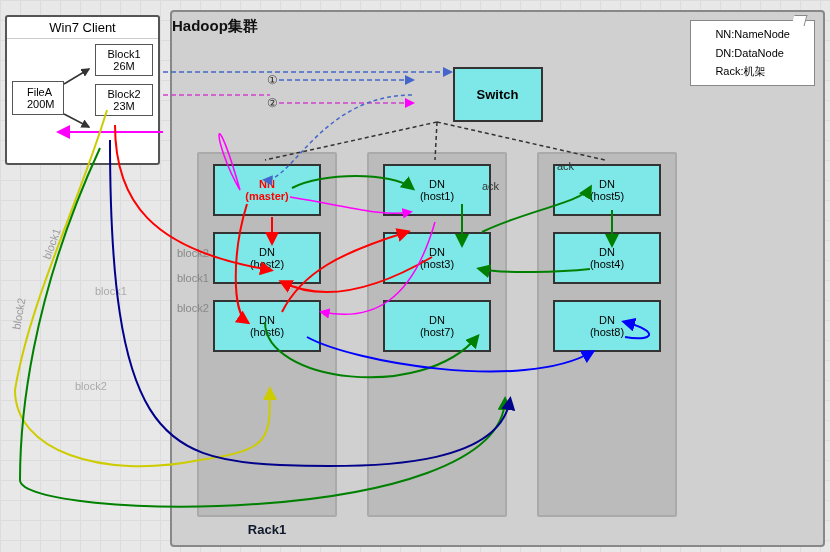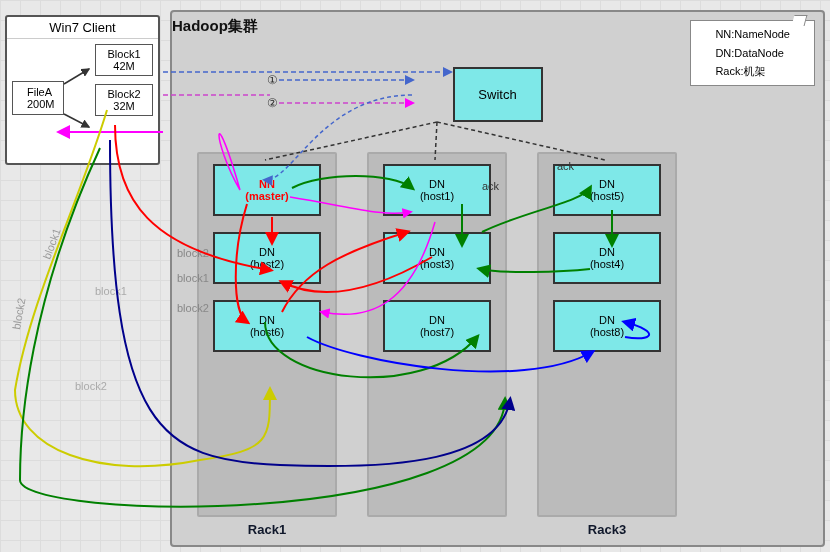--- a/index.html
+++ b/index.html
@@ -145,21 +145,21 @@
       left: 50%;
       transform: translateX(-50%);
       width: 90px;
       height: 55px;
       border: 2px solid #333;
       background: #7ee8e8;
       display: flex;
       align-items: center;
       justify-content: center;
       font-size: 13px;
-      font-weight: normal;
+      font-weight: bold;
     }
 
     
     .rack {
       position: absolute;
       bottom: 28px;
       width: 140px;
       top: 140px;
       border: 2px solid #aaa;
       background: #bbb;
@@ -232,25 +232,25 @@
       <line x1="57" y1="75" x2="82" y2="88" stroke="#333" stroke-width="1.5" marker-end="url(#arr-black)"></line>
     </svg>
 
     <div class="filea-box">
       <div>FileA</div>
       <div>200M</div>
     </div>
     <div class="blocks-container">
       <div class="block-box">
         <div>Block1</div>
-        <div>42M</div>
+        <div>26M</div>
       </div>
       <div class="block-box">
         <div>Block2</div>
-        <div>32M</div>
+        <div>23M</div>
       </div>
     </div>
   </div>
 </div>
 
 <div class="hadoop-cluster">
   <div class="hadoop-title">Hadoop集群</div>
 
   <div class="legend">
     <div>NN:NameNode</div>
@@ -315,21 +315,20 @@
           <div>DN</div>
           <div>(host4)</div>
         </div>
     </div>
     <div class="node-box node-bot">
       <div>
           <div>DN</div>
           <div>(host8)</div>
         </div>
     </div>
-    <div class="rack-label">Rack3</div>
   </div>
 
   <svg class="arrows-svg" xmlns="http://www.w3.org/2000/svg">
     <defs>
 
       <marker id="arr-blue" markerWidth="7" markerHeight="7" refX="5" refY="3.5" orient="auto">
         <path d="M0,0 L7,3.5 L0,7 Z" fill="blue"></path>
       </marker>
       <marker id="arr-blue-rev" markerWidth="7" markerHeight="7" refX="2" refY="3.5" orient="auto">
         <path d="M7,0 L0,3.5 L7,7 Z" fill="blue"></path>

